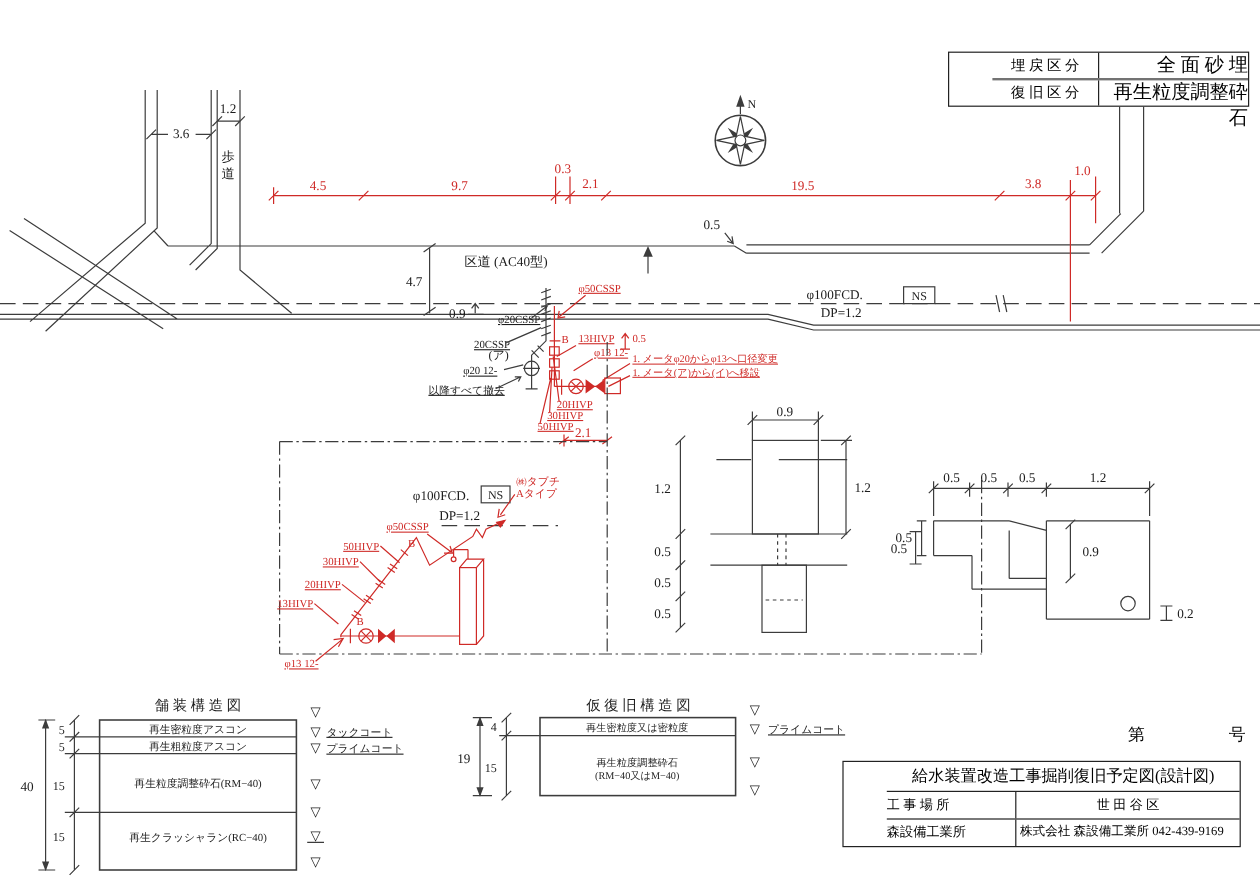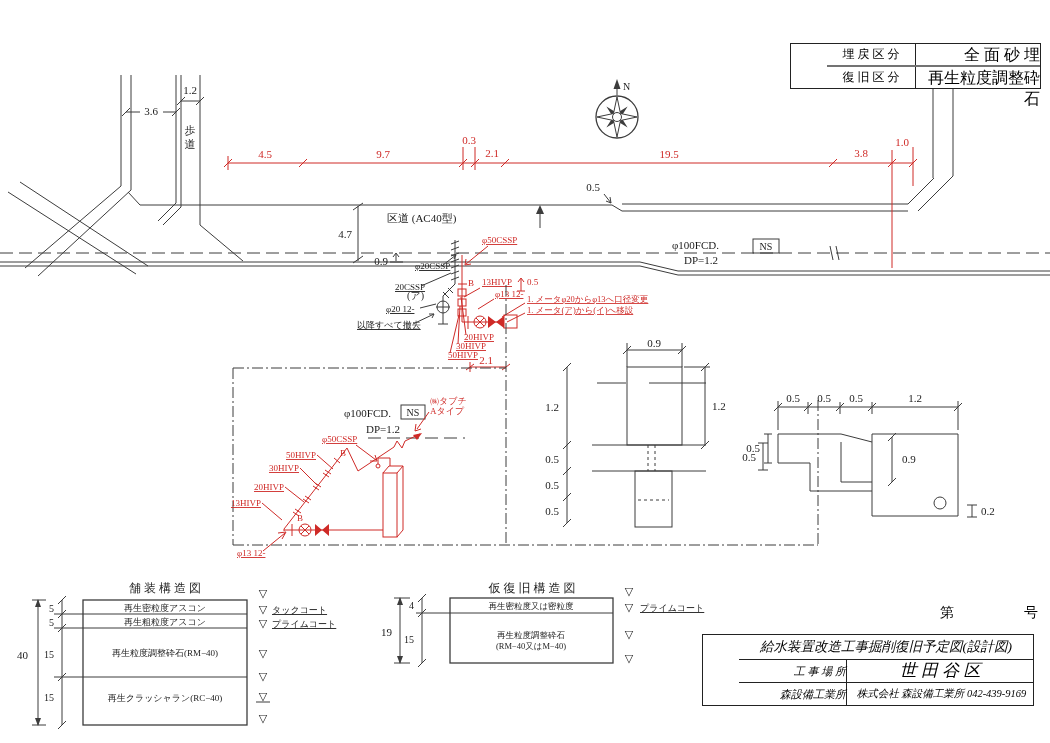--- a/index.html
+++ b/index.html
@@ -18,26 +18,26 @@
   .mid{text-anchor:middle;} .end{text-anchor:end;}
   
   .tbl{position:absolute;border:1.5px solid #222;box-sizing:border-box;background:#fff;padding-left:36px;}
   .backfill{left:790px;top:43px;width:251px;}
   .backfill .row{display:flex;height:21px;line-height:21px;}
   .backfill .row+.row{border-top:2px solid #737373;}
   .backfill .lab{width:88px;text-align:center;border-right:1px solid #222;font-size:12px;}
   .backfill .val{flex:1;text-align:right;font-size:16px;}
   .no-line{position:absolute;left:940px;top:604px;width:100px;font-size:14px;
            display:flex;justify-content:space-between;letter-spacing:2px;}
-  .titleblock{left:702px;top:634px;width:332px;font-style:italic;}
+  .titleblock{left:702px;top:634px;width:332px;}
   .titleblock .trow{display:flex;height:22px;line-height:22px;border-top:1px solid #222;}
   .titleblock .title{height:24px;line-height:24px;text-align:center;font-size:13.5px;border-top:none;display:block;}
-  .titleblock .lab{width:107px;text-align:right;border-right:1px solid #222;font-size:11px;}
-  .titleblock .val{flex:1;text-align:center;font-size:17px;white-space:nowrap;}
-  .titleblock .val.left{text-align:center;padding-left:3px;font-size:10.5px;}
+  .titleblock .lab{width:107px;text-align:left;border-right:1px solid #222;font-size:11px;}
+  .titleblock .val{flex:1;text-align:center;font-size:11px;white-space:nowrap;}
+  .titleblock .val.left{text-align:left;padding-left:3px;font-size:10.5px;}
 </style>
 </head>
 <body>
 
 <div class="canvas">
 
 <svg width="1050" height="743" viewBox="0 0 1050 743">
 
   <g>
     <path class="l" d="M121,75 V186 L25,268 M131,75 V190 L38,276

